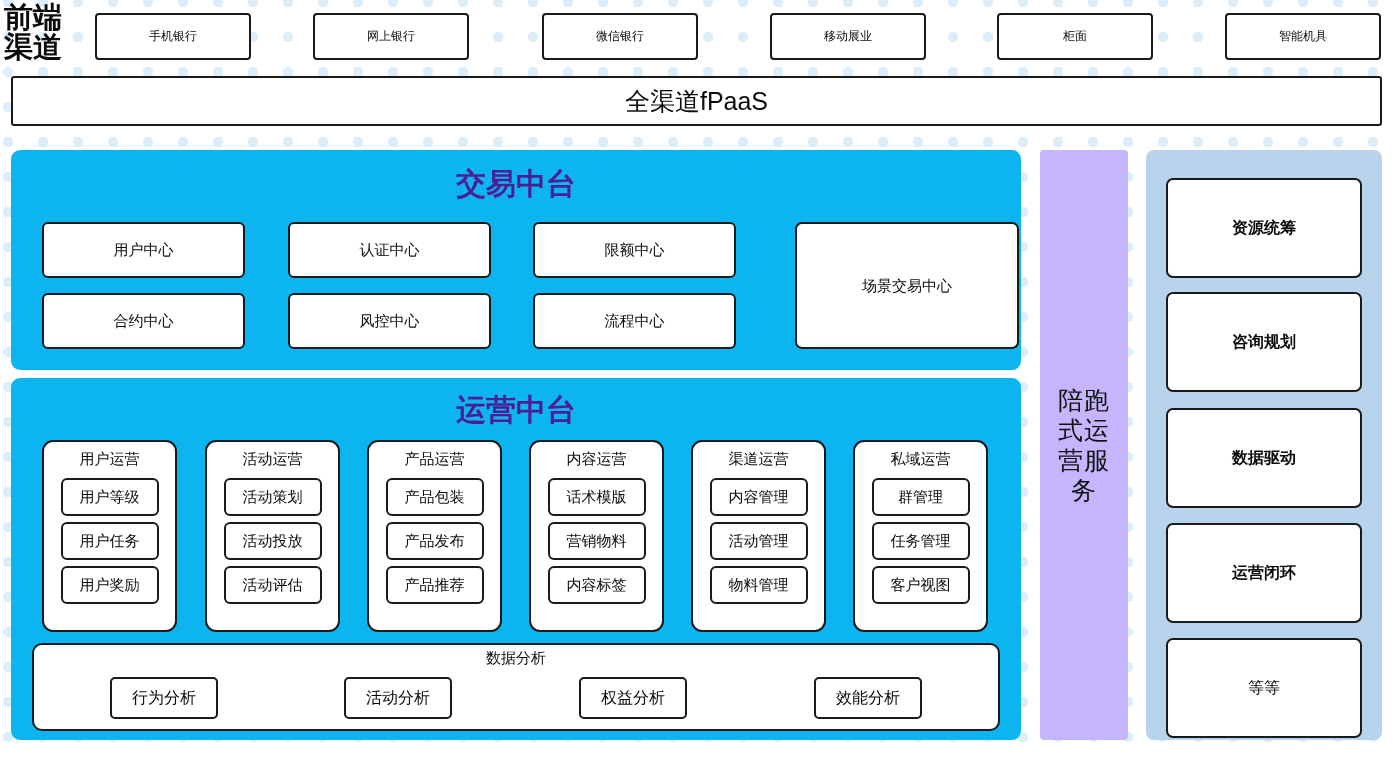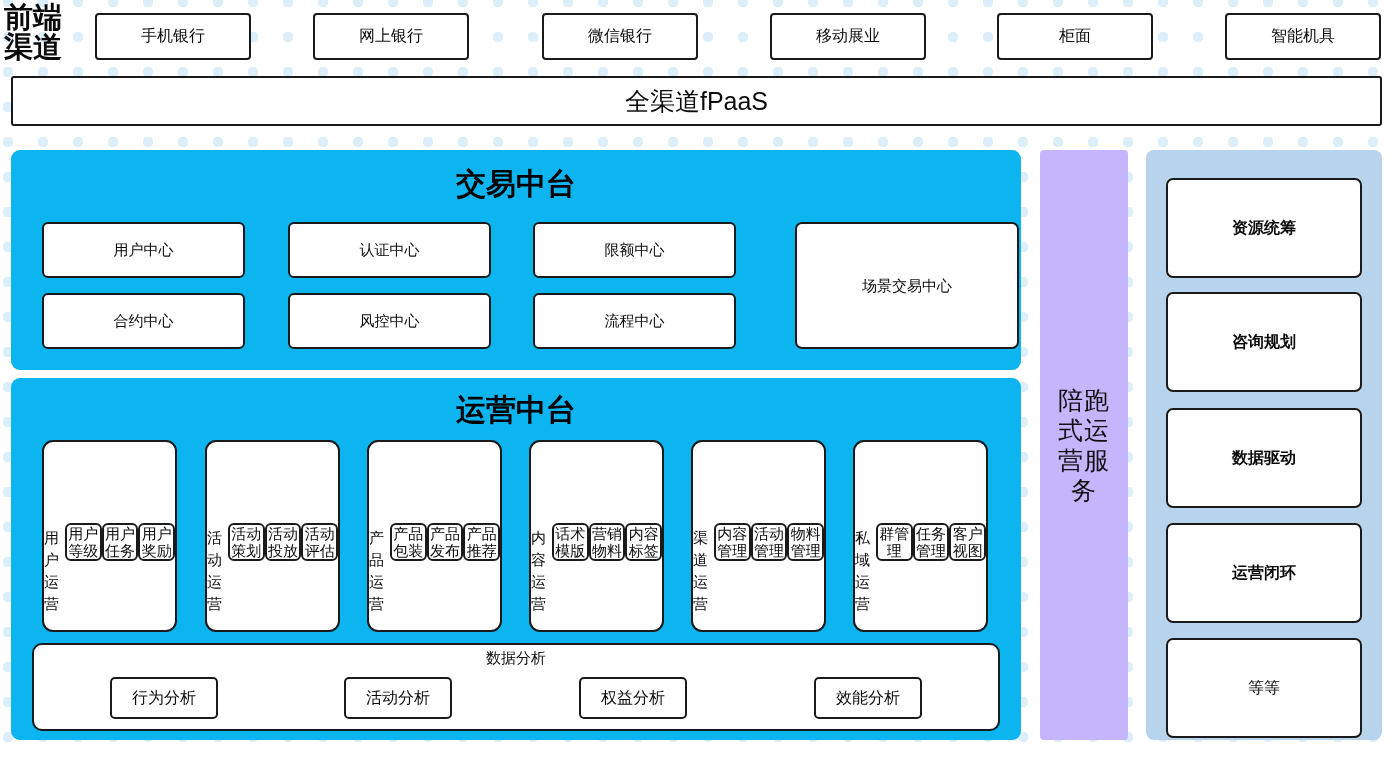--- a/index.html
+++ b/index.html
@@ -39,21 +39,21 @@
     font-weight: bold;
     font-size: 29px;
     line-height: 1.05;
     letter-spacing: 0px;
     text-align: left;
   }
   .channel-box {
     position: absolute;
     top: 13px;
     width: 156px; height: 47px;
-    font-size: 16px;
+    font-size: 12px;
     border-radius: 4px;
     border-width: 2.5px;
   }
 
   
   #fpaas-bar {
     position: absolute;
     left: 11px; top: 76px;
     width: 1371px; height: 50px;
     font-size: 25px;
@@ -73,21 +73,21 @@
   #trade-panel { top: 150px; height: 220px; }
   #ops-panel   { top: 378px; height: 362px; }
 
   .panel-title {
     position: absolute;
     left: 0; right: 0;
     text-align: center;
     font-family: "Liberation Serif", serif;
     font-weight: bold;
     font-size: 30px;
-    color: #000000;
+    color: #4c1d95;
   }
   #trade-panel .panel-title { top: 14px; }
   #ops-panel   .panel-title { top: 12px; }
 
   
   .trade-box {
     position: absolute;
     width: 203px; height: 56px;
     font-size: 15px;
     border-radius: 6px;
@@ -105,21 +105,21 @@
   
   .ops-group {
     position: absolute;
     top: 440px;
     width: 135px; height: 192px;
     background: #ffffff;
     border: 2.5px solid #1a1a1a;
     border-radius: 11px;
     box-sizing: border-box;
     display: flex;
-    flex-direction: row;
+    flex-direction: column;
     align-items: center;
     padding-top: 6px;
   }
   .ops-group-title {
     font-size: 15px;
     line-height: 22px;
     height: 24px;
   }
   .ops-item {
     width: 98px; height: 38px;

